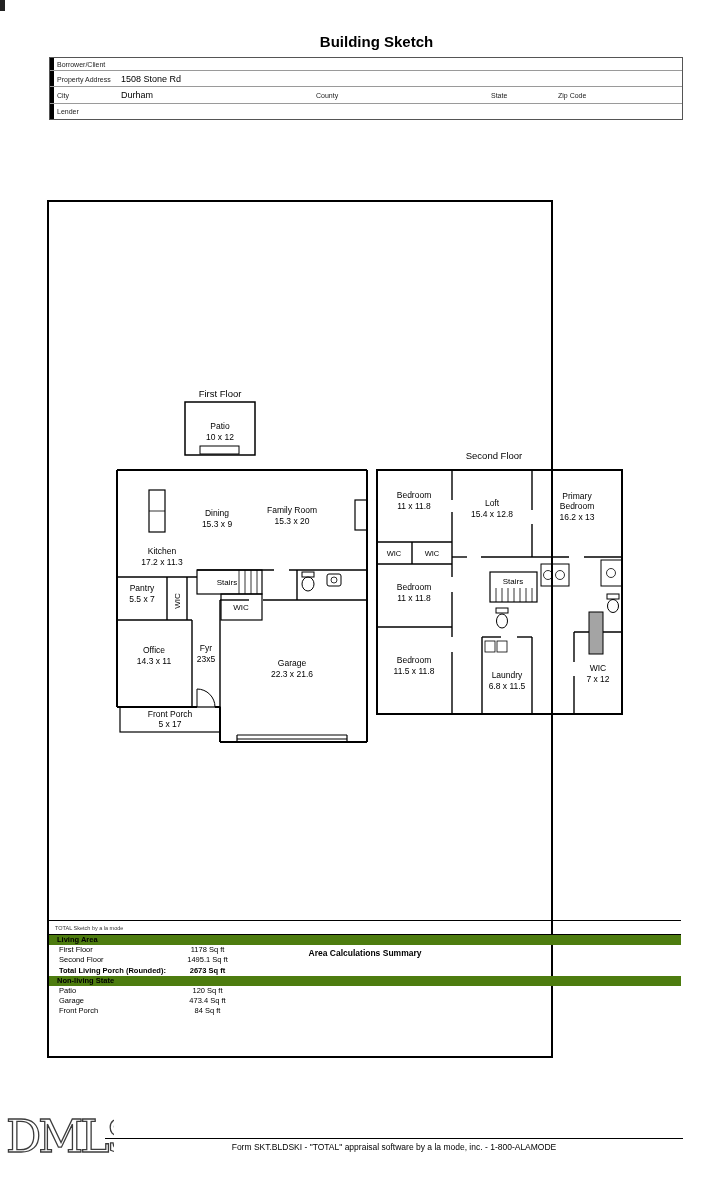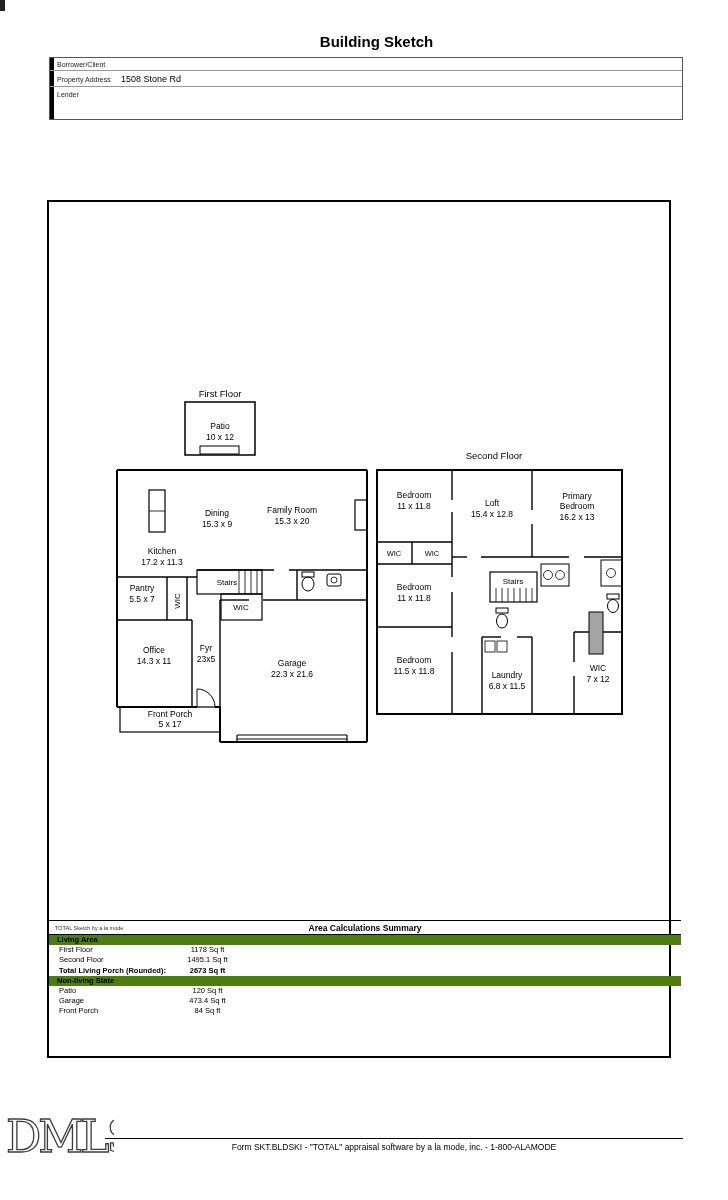--- a/index.html
+++ b/index.html
@@ -16,41 +16,41 @@
   .form-table { position:absolute; left:49px; top:57px; width:634px; height:63px;
     border:1px solid #555; background:#fff; }
   .form-bar { position:absolute; left:0; top:0; width:4px; height:100%; background:#000; }
   .form-row { position:relative; border-bottom:1px solid #9a9a9a;padding-left:32px; }
   .form-row:last-child { border-bottom:none; }
   .fr1 { height:13px; } .fr2 { height:16px; } .fr3 { height:17px; } .fr4 { height:13px; }
   .flbl { position:absolute; font-size:7px; color:#222; top:50%; transform:translateY(-50%); white-space:nowrap; }
   .fval { position:absolute; font-size:9px; color:#000; top:50%; transform:translateY(-50%); white-space:nowrap; }
 
   
-  .sketch-box { position:absolute; left:47px; top:200px; width:624px; height:858px;
+  .sketch-box { position:absolute; left:47px; top:200px; width:506px; height:858px;
     border:2px solid #000; background:#fff; }
   svg.plan { position:absolute; left:0; top:0; display:block; }
   .plan line, .plan rect, .plan path, .plan ellipse, .plan circle { stroke:#000; fill:none; stroke-width:1.4; }
   .plan .sw2 { stroke-width:2; }
   .plan .sw15 { stroke-width:1.5; }
   .plan .sw12 { stroke-width:1.2; }
   .plan .sw1 { stroke-width:1; }
   .plan .sw08 { stroke-width:0.8; }
   .plan .gray { fill:#a4a4a4; stroke:#000; stroke-width:1; }
   .plan text { fill:#000; stroke:none; font-family:"Liberation Sans", sans-serif;
     font-size:8.5px; text-anchor:middle; }
   .plan text.fl { font-size:9.5px; }
   .plan text.sm { font-size:8px; }
   .plan text.xs { font-size:7.5px; }
 
   
   .summary { position:absolute; left:0; top:718px; width:632px; }
   .sum-titlebar { position:relative; height:15px; border-top:1px solid #000; border-bottom:1px solid #000; }
   .watermark { position:absolute; left:6px; top:4px; font-size:5.5px; color:#333; }
-  .sum-title { display:block; width:100%; text-align:center; font-size:8.5px; font-weight:bold; line-height:15px; }
+  .sum-title { display:block; width:100%; text-align:center; font-size:8.5px; font-weight:bold; line-height:15px;margin-top:25px; }
   .band { background:#4d7c0f; height:10px; line-height:10px; font-size:7.5px; font-weight:bold; padding-left:8px; }
   .srow { position:relative; height:10px; line-height:10px; font-size:7.5px; padding-left:10px; }
   .srow .sval { position:absolute; left:0; top:0; width:317px; text-align:center; }
   .total { font-weight:bold; height:11px; line-height:11px; }
 
   
   .footer-line { position:absolute; left:105px; top:1138px; width:578px; border-top:1px solid #000; }
   .footer-text { position:absolute; left:105px; top:1142px; width:578px; text-align:center; font-size:8.5px; }
   .logo-svg { position:absolute; left:4px; top:1112px; }
   .logo-svg text { font-family:"DejaVu Serif", serif; font-size:44px; fill:#ffffff;
@@ -64,20 +64,27 @@
 <div class="page-title">Building Sketch</div>
 
 <div class="form-table">
   <div class="form-bar"></div>
   <div class="form-row fr1">
     <span class="flbl" style="left:7px;">Borrower/Client</span>
   </div>
   <div class="form-row fr2">
     <span class="flbl" style="left:7px;">Property Address</span>
     <span class="fval" style="left:71px;">1508 Stone Rd</span>
+  </div>
+  <div class="form-row fr3">
+    <span class="flbl" style="left:7px;">City</span>
+    <span class="fval" style="left:71px;">Durham</span>
+    <span class="flbl" style="left:266px;">County</span>
+    <span class="flbl" style="left:441px;">State</span>
+    <span class="flbl" style="left:508px;">Zip Code</span>
   </div>
   <div class="form-row fr4">
     <span class="flbl" style="left:7px;">Lender</span>
   </div>
 </div>
 
 <div class="sketch-box">
 
   <svg class="plan" width="632" height="716" viewBox="0 0 632 716">
 

